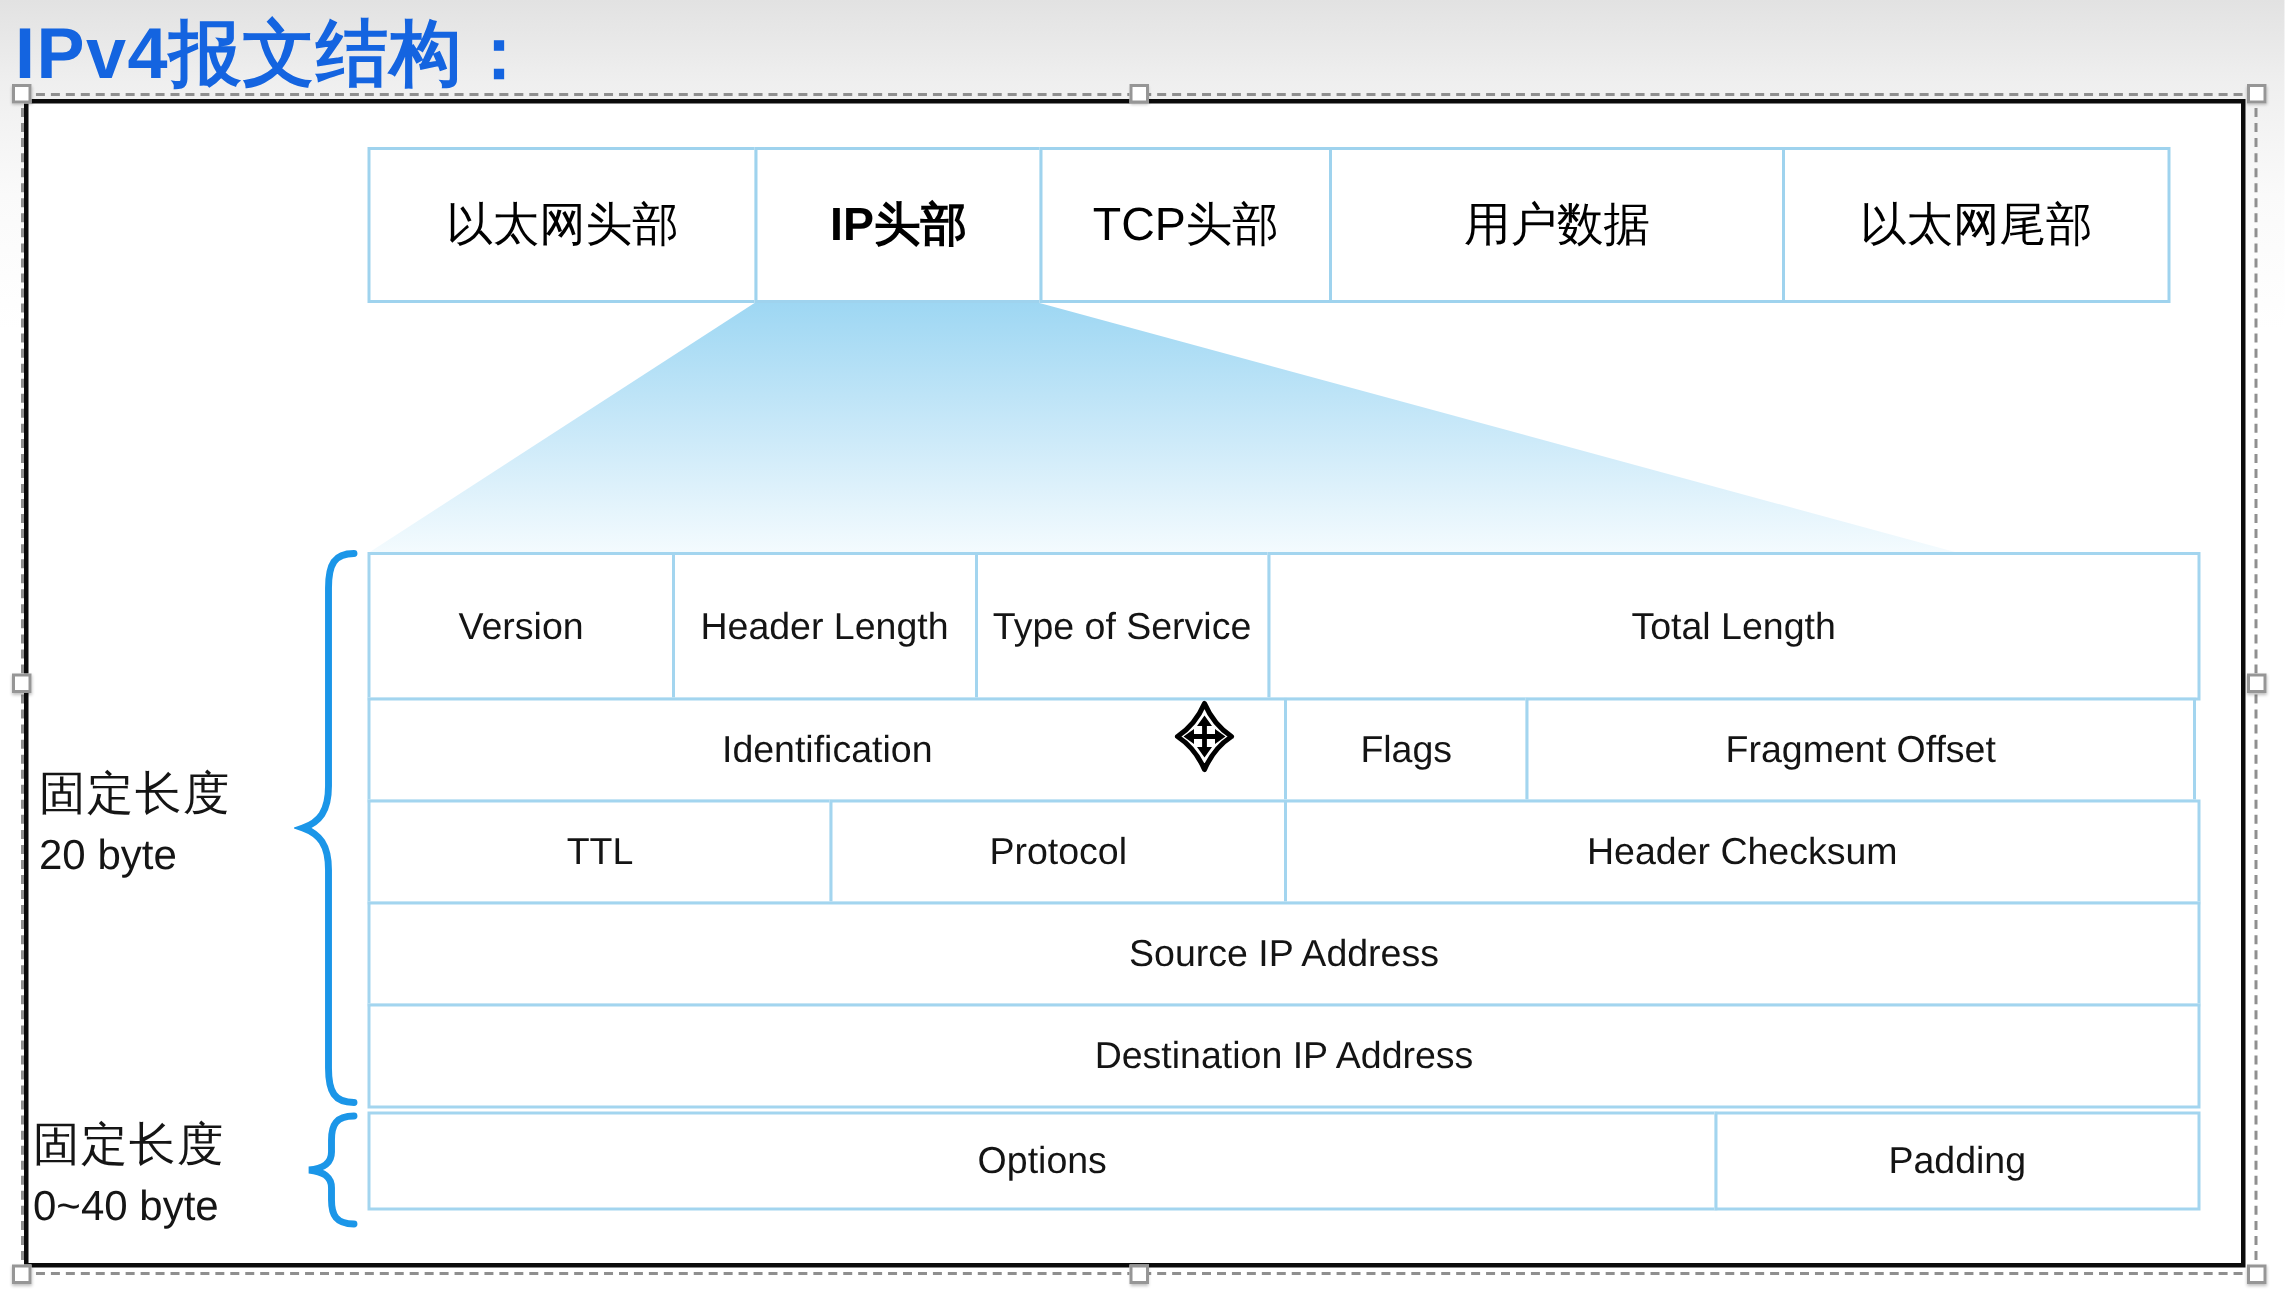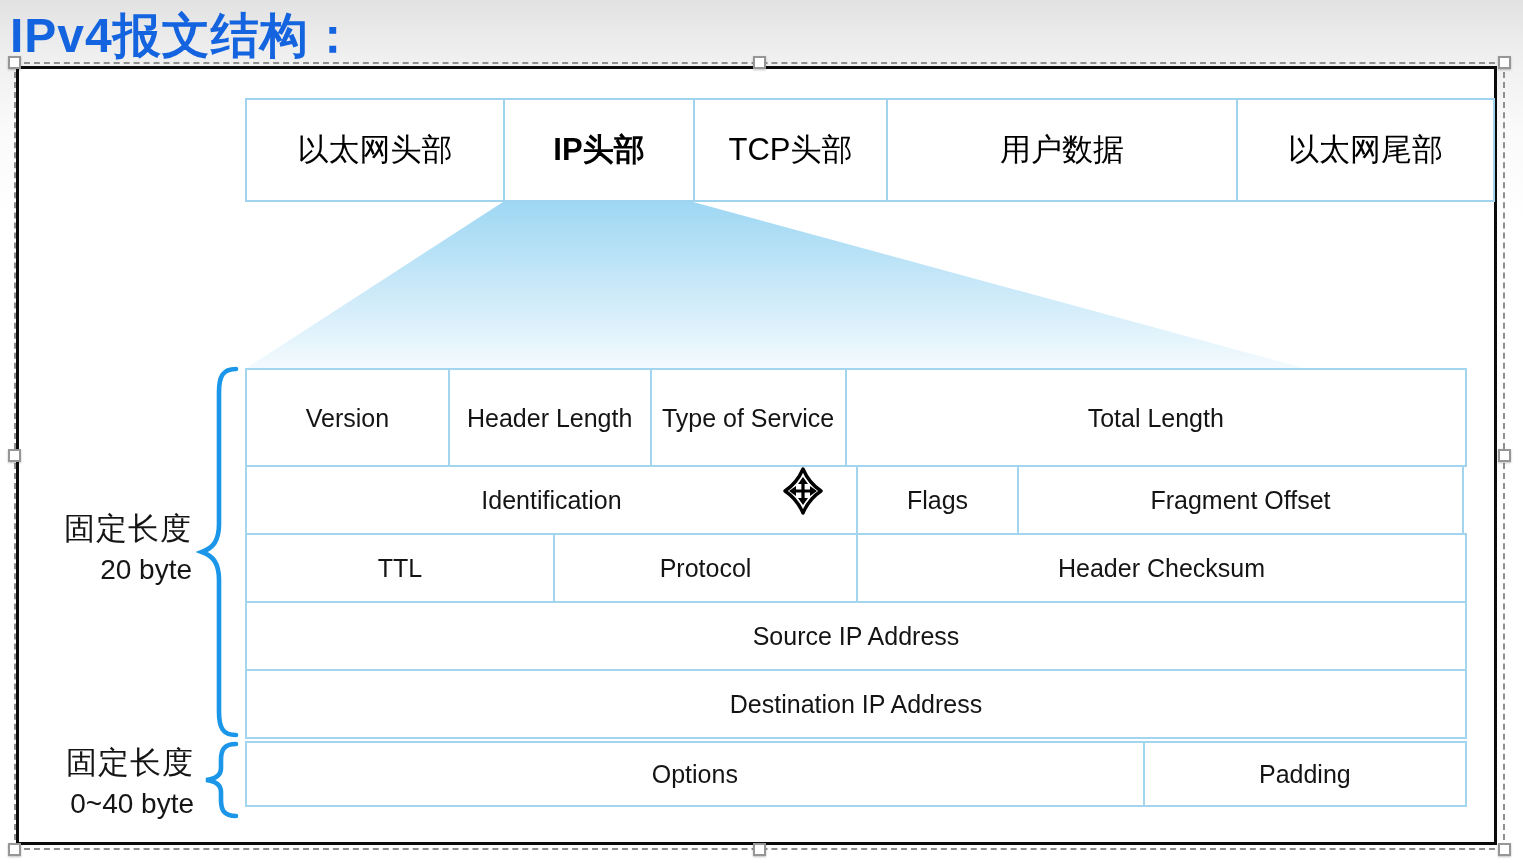--- a/index.html
+++ b/index.html
@@ -61,21 +61,21 @@
     border:2px solid #a3d5ef; background:#fff;
     display:flex; align-items:center; justify-content:center; text-align:center;
     font-size:25px; color:#141414; line-height:1.28; padding:12px 8px;
   }
   .cell + .cell { margin-left:-2px; }
   .r1 .cell { height:99px; }
   .r2 .cell, .r3 .cell, .r4 .cell, .r5 .cell { height:70px; }
   .r6 .cell { height:66px; }
 
   
-  .anno { position:absolute; text-align:right; color:#151515; }
+  .anno { position:absolute; text-align:left; color:#151515; }
   .anno .cjk { font-size:31px; letter-spacing:1px; }
   .anno .size { font-size:28px; margin-top:4px; }
   .anno-fixed { left:26px; top:508px; width:166px; }
   .anno-opt { left:22px; top:742px; width:172px; }
 
   .brace { position:absolute; }
   .brace-big { left:196px; top:364px; }
   .brace-small { left:200px; top:740px; }
 
   .move-cursor { position:absolute; left:782px; top:466px; }
@@ -101,21 +101,21 @@
 <div class="packet-row">
   <div class="seg" style="width:260px">
       <span>以太网头部</span>
     </div>
   <div class="seg bold" style="width:192px">
       <span>IP头部</span>
     </div>
   <div class="seg" style="width:195px">
       <span>TCP头部</span>
     </div>
-  <div class="seg" style="width:352px">
+  <div class="seg" style="width:304px">
       <span>用户数据</span>
     </div>
   <div class="seg" style="width:259px">
       <span>以太网尾部</span>
     </div>
 </div>
 
 <div class="ipv4-table">
   <div class="trow r1">
     <div class="cell" style="width:208px">Version</div>

